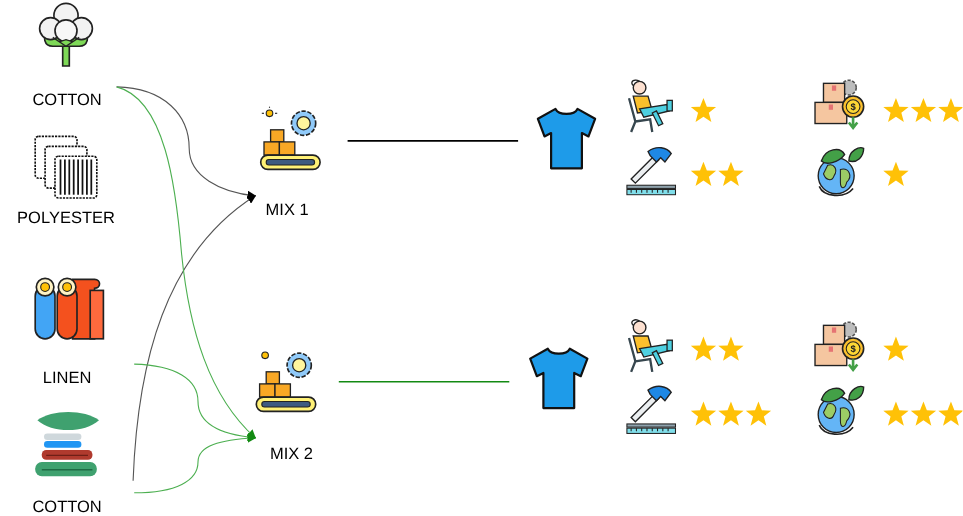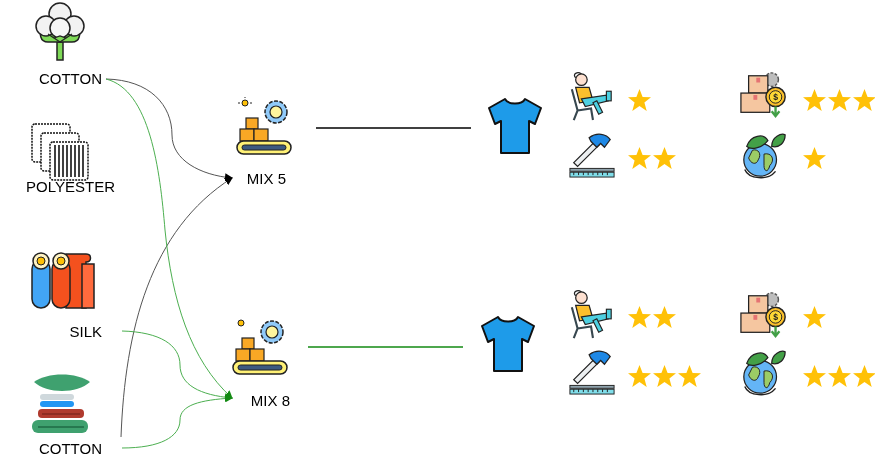--- a/index.html
+++ b/index.html
@@ -1,18 +1,18 @@
 <!DOCTYPE html>
 <html><head>
 <meta charset="utf-8">
 <style>
   html, body { margin:0; padding:0; background:#ffffff; }
   body { width:875px; height:469px; position:relative; overflow:hidden; font-family:"Liberation Sans", sans-serif; color:#000; }
   .abs { position:absolute; }
-  .lbl { position:absolute; font-size:15px; text-align:right; white-space:nowrap; }
+  .lbl { position:absolute; font-size:15px; text-align:center; white-space:nowrap;margin-top:12px; }
   svg.ic { position:absolute; overflow:visible; }
   .stars { position:absolute; display:flex; gap:0px; }
   .star { width:25px; height:25px; }
   #links { position:absolute; left:0; top:0; }
 </style>
 </head>
 <body>
 
 <svg id="links" width="875" height="469">
   <defs>
@@ -69,21 +69,21 @@
 <svg class="ic" style="left:30px;top:250px" width="66" height="60" viewBox="0 0 66 60">
   <path d="M36,4 L56,4 C62,4 62,12 56,12 L56,58 L36,58 Z" fill="#f4511e" stroke="#222" stroke-width="1.5"></path>
   <rect x="52" y="14" width="12" height="44" fill="#ff6a3d" stroke="#222" stroke-width="1.5"></rect>
   <rect x="2" y="10" width="18" height="48" rx="9" fill="#42a5f5" stroke="#222" stroke-width="1.5"></rect>
   <rect x="22" y="10" width="18" height="48" rx="9" fill="#f4511e" stroke="#222" stroke-width="1.5"></rect>
   <circle cx="11" cy="11" r="8" fill="#fff3c4" stroke="#222" stroke-width="1.5"></circle>
   <circle cx="11" cy="11" r="4" fill="#ffc107" stroke="#222" stroke-width="1"></circle>
   <circle cx="31" cy="11" r="8" fill="#fff3c4" stroke="#222" stroke-width="1.5"></circle>
   <circle cx="31" cy="11" r="4" fill="#ffc107" stroke="#222" stroke-width="1"></circle>
 </svg>
-<div class="lbl" style="left:20px;top:323px;width:82px">SILK</div>
+<div class="lbl" style="left:20px;top:323px;width:82px">LINEN</div>
 
 <svg class="ic" style="left:32px;top:374px" width="60" height="60" viewBox="0 0 60 60">
   <path d="M2,8 C15,-2 45,-2 58,8 C45,20 15,20 2,8 Z" fill="#3fa16f"></path>
   <rect x="8" y="20" width="34" height="6" rx="3" fill="#cfd8dc"></rect>
   <rect x="8" y="27" width="34" height="6" rx="3" fill="#2196f3"></rect>
   <rect x="6" y="35" width="46" height="9" rx="4" fill="#b03a2e"></rect>
   <line x1="10" y1="40" x2="48" y2="40" stroke="#6e1f17" stroke-width="1"></line>
   <rect x="0" y="46" width="56" height="13" rx="6" fill="#3fa16f"></rect>
   <line x1="6" y1="53" x2="52" y2="53" stroke="#1f6b45" stroke-width="1.5"></line>
 </svg>
@@ -97,33 +97,33 @@
       <line x1="14" y1="5" x2="16" y2="5"></line>
     </g>
   <circle cx="40" cy="14" r="11" fill="#90caf9" stroke="#222" stroke-width="1.5" stroke-dasharray="4 1.5"></circle>
   <circle cx="40" cy="14" r="6" fill="#fff59d" stroke="#222" stroke-width="1.2"></circle>
   <rect x="10" y="20" width="12" height="11" fill="#f9a825" stroke="#222" stroke-width="1.2"></rect>
   <rect x="4" y="31" width="14" height="12" fill="#f9a825" stroke="#222" stroke-width="1.2"></rect>
   <rect x="18" y="31" width="14" height="12" fill="#f9a825" stroke="#222" stroke-width="1.2"></rect>
   <rect x="1" y="43" width="54" height="13" rx="6.5" fill="#fff176" stroke="#222" stroke-width="1.5"></rect>
   <rect x="6" y="47" width="44" height="5" rx="2.5" fill="#3d5a80" stroke="#222" stroke-width="1"></rect>
 </svg>
-<div class="lbl" style="left:236px;top:170px;width:50px">MIX 5</div>
+<div class="lbl" style="left:236px;top:170px;width:50px">MIX 1</div>
 
 <svg class="ic" style="left:232px;top:318px" width="62" height="58" viewBox="0 0 62 58">
   <circle cx="9" cy="5" r="3" fill="#ffc107" stroke="#222" stroke-width="1"></circle>
   <circle cx="40" cy="14" r="11" fill="#90caf9" stroke="#222" stroke-width="1.5" stroke-dasharray="4 1.5"></circle>
   <circle cx="40" cy="14" r="6" fill="#fff59d" stroke="#222" stroke-width="1.2"></circle>
   <rect x="10" y="20" width="12" height="11" fill="#f9a825" stroke="#222" stroke-width="1.2"></rect>
   <rect x="4" y="31" width="14" height="12" fill="#f9a825" stroke="#222" stroke-width="1.2"></rect>
   <rect x="18" y="31" width="14" height="12" fill="#f9a825" stroke="#222" stroke-width="1.2"></rect>
   <rect x="1" y="43" width="54" height="13" rx="6.5" fill="#fff176" stroke="#222" stroke-width="1.5"></rect>
   <rect x="6" y="47" width="44" height="5" rx="2.5" fill="#3d5a80" stroke="#222" stroke-width="1"></rect>
 </svg>
-<div class="lbl" style="left:240px;top:392px;width:50px">MIX 8</div>
+<div class="lbl" style="left:240px;top:392px;width:50px">MIX 2</div>
 
 <svg class="ic" style="left:487px;top:96px" width="56" height="60" viewBox="0 0 56 60">
   <path d="M18,3 L2,12 L8,28 L14,25 L14,57 L42,57 L42,25 L48,28 L54,12 L38,3 C35,9 21,9 18,3 Z" fill="#1e9be9" stroke="#111" stroke-width="2" stroke-linejoin="round"></path>
 </svg>
 <svg class="ic" style="left:480px;top:314px" width="56" height="60" viewBox="0 0 56 60">
   <path d="M18,3 L2,12 L8,28 L14,25 L14,57 L42,57 L42,25 L48,28 L54,12 L38,3 C35,9 21,9 18,3 Z" fill="#1e9be9" stroke="#111" stroke-width="2" stroke-linejoin="round"></path>
 </svg>
 
 <div id="criteria-blocks">
     <div class="abs" style="left: 568px; top: 72px;"><svg viewBox="0 0 50 52" width="48" height="50">

